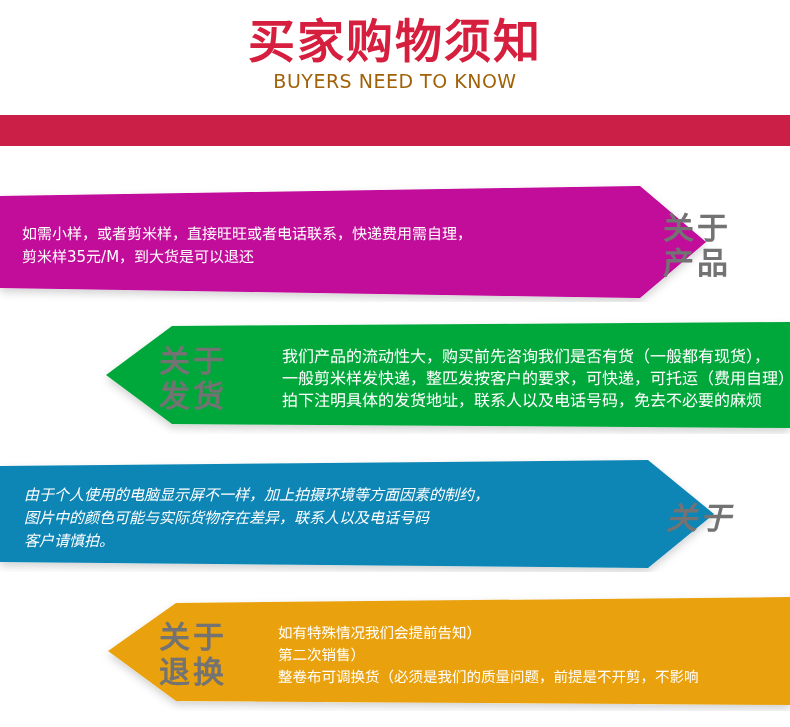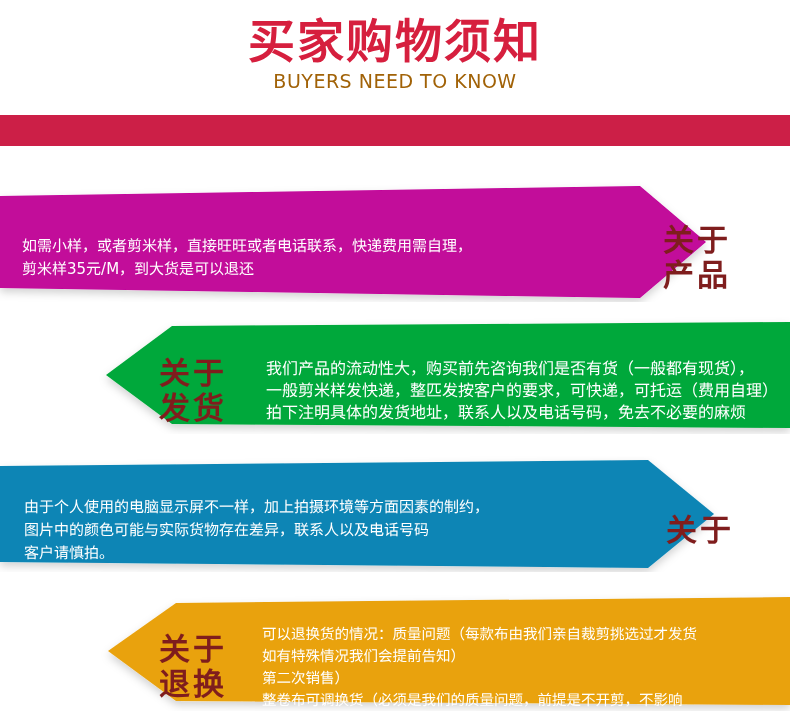--- a/index.html
+++ b/index.html
@@ -78,30 +78,31 @@
   .band-shape {
     position: absolute;
     left: 0;
     top: 0;
     width: 790px;
     height: 100%;
   }
   .band-inner {
     position: absolute;
     left: 0;
-    top: 16px;
+    top: 4px;
     width: 790px;
     height: 100%;
     display: flex;
     align-items: center;
     box-sizing: border-box;
+    gap: 16px;
   }
 
   .band-label {
-    color: #7f1d1d;
+    color: #737373;
     font-weight: bold;
     font-size: 31px;
     line-height: 35px;
     letter-spacing: 3px;
     white-space: nowrap;
     text-align: center;
     flex: 0 0 auto;
   }
   .band-label .lbl-line {
     display: block;
@@ -148,20 +149,21 @@
   }
   #band-shipping .band-text {
     font-size: 16px;
     line-height: 22px;
   }
 
   
   #band-color {
     top: 456px;
     height: 116px;
+    font-style: italic;
   }
   #band-color .band-inner {
     padding: 0 0 0 24px;
   }
   #band-color .band-label {
     width: 140px;
     padding-right: 20px;
   }
 
   
@@ -265,21 +267,20 @@
         </filter>
       </defs>
       <path d="M 790,6 L 176,12 L 108,60 L 176,110 L 790,114 Z" fill="#E9A211" filter="url(#sh4)"></path>
     </svg>
     <div class="band-inner">
       <div class="band-label">
         <span class="lbl-line">关于</span>
         <span class="lbl-line">退换</span>
       </div>
       <div class="band-text">
-        <span class="txt-line">可以退换货的情况：质量问题（每款布由我们亲自裁剪挑选过才发货</span>
         <span class="txt-line">如有特殊情况我们会提前告知）</span>
         <span class="txt-line">第二次销售）</span>
         <span class="txt-line">整卷布可调换货（必须是我们的质量问题，前提是不开剪，不影响</span>
       </div>
     </div>
   </div>
 
 </div>
 
 </body></html>

